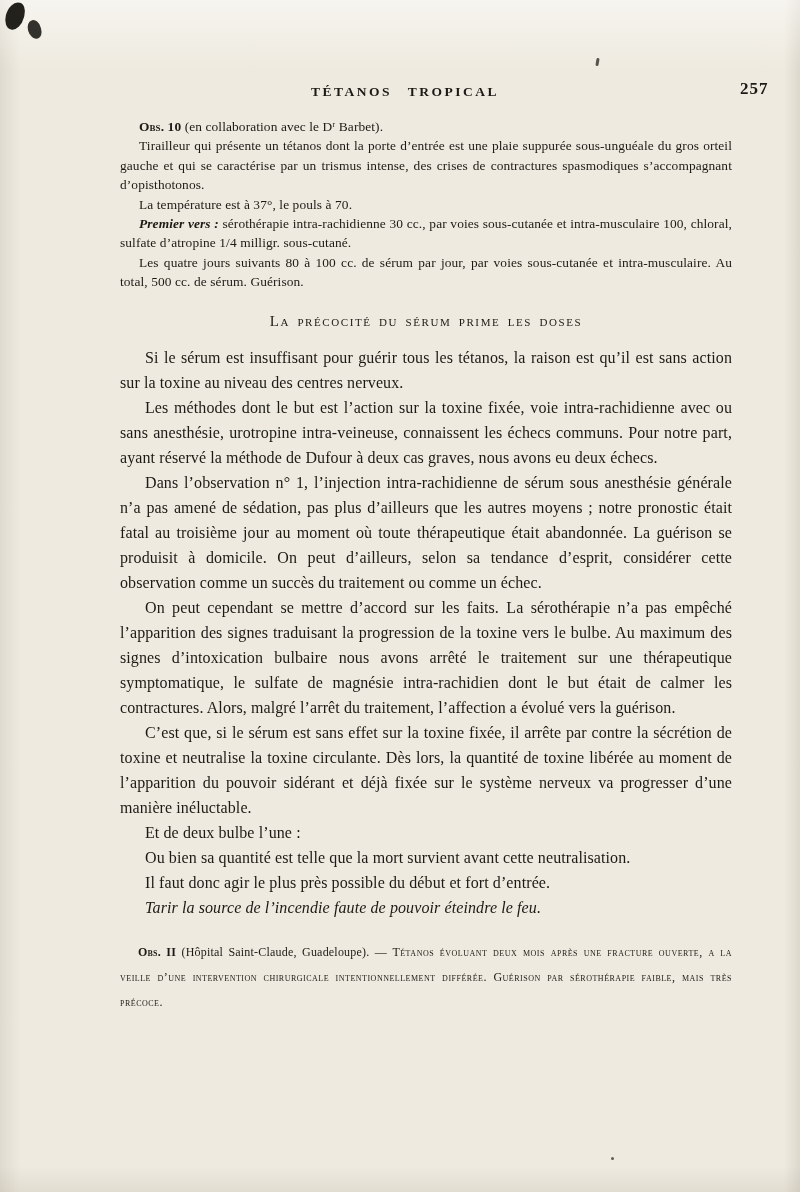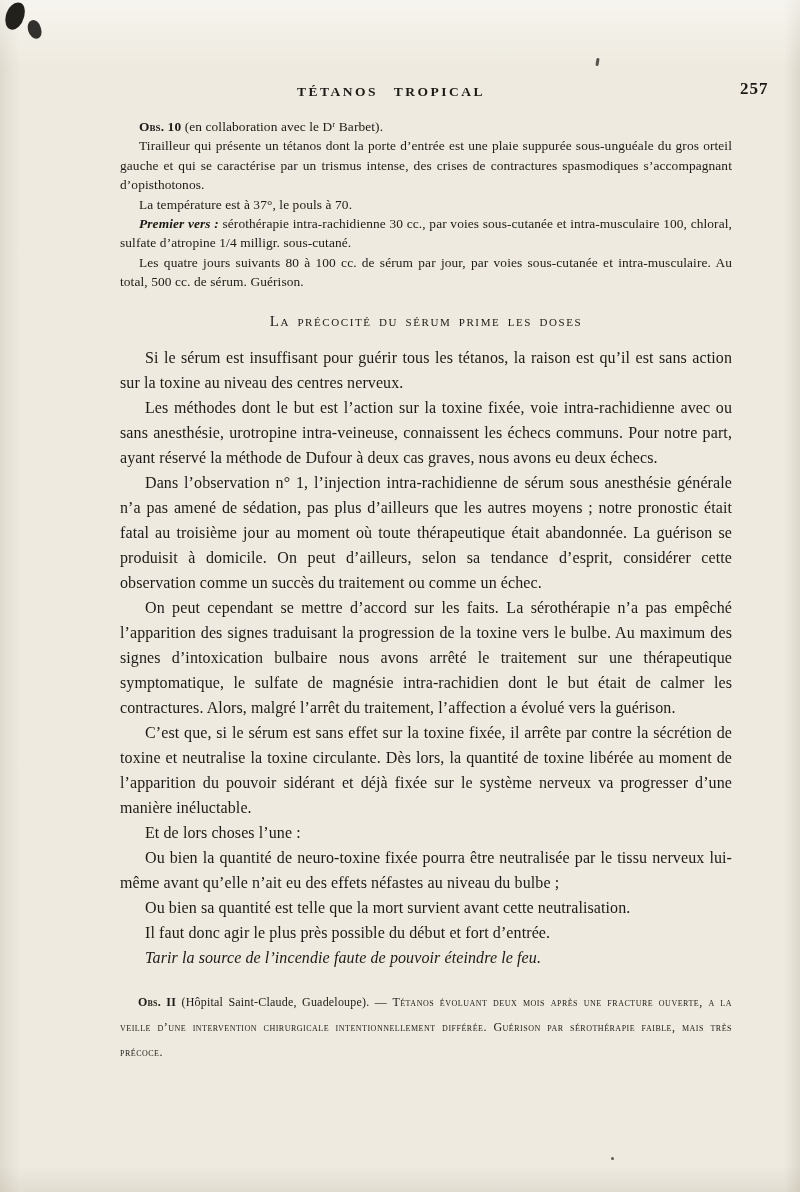--- a/index.html
+++ b/index.html
@@ -15,21 +15,21 @@
     font-family: "Liberation Serif", "DejaVu Serif", serif;
     background:
       linear-gradient(180deg, rgba(255,255,255,0.50) 0px, rgba(255,255,255,0) 70px),
       linear-gradient(90deg,  rgba(115,105,85,0.12) 0px, rgba(115,105,85,0) 20px),
       linear-gradient(270deg, rgba(115,105,85,0.14) 0px, rgba(115,105,85,0) 16px),
       linear-gradient(0deg,   rgba(115,105,85,0.10) 0px, rgba(115,105,85,0) 26px),
       #eeeadf;
   }
 
   .running-head {
-    position: absolute; top: 84px; left: 85px; width: 612px;
+    position: absolute; top: 84px; left: 99px; width: 612px;
     text-align: center;
     font-size: 13.5px; font-weight: bold;
     letter-spacing: 2.5px; word-spacing: 10px;
   }
   .page-number {
     position: absolute; top: 79px; left: 740px;
     font-size: 17px; font-weight: bold; letter-spacing: 1px;
   }
 
   .content { position: absolute; top: 117px; left: 99px; width: 612px; margin-left: 21px; }
@@ -92,22 +92,21 @@
     <p class="small ind-sm">Les quatre jours suivants 80 à 100 cc. de sérum par jour, par voies sous-cutanée et intra-musculaire. Au total, 500 cc. de sérum. Guérison.</p>
 
     <p class="section-heading">La précocité du sérum prime les doses</p>
 
     <div class="main-block">
       <p class="main">Si le sérum est insuffisant pour guérir tous les tétanos, la raison est qu’il est sans action sur la toxine au niveau des centres nerveux.</p>
       <p class="main">Les méthodes dont le but est l’action sur la toxine fixée, voie intra-rachidienne avec ou sans anesthésie, urotropine intra-veineuse, connaissent les échecs communs. Pour notre part, ayant réservé la méthode de Dufour à deux cas graves, nous avons eu deux échecs.</p>
       <p class="main">Dans l’observation n° 1, l’injection intra-rachidienne de sérum sous anesthésie générale n’a pas amené de sédation, pas plus d’ailleurs que les autres moyens ; notre pronostic était fatal au troisième jour au moment où toute thérapeutique était abandonnée. La guérison se produisit à domicile. On peut d’ailleurs, selon sa tendance d’esprit, considérer cette observation comme un succès du traitement ou comme un échec.</p>
       <p class="main">On peut cependant se mettre d’accord sur les faits. La sérothérapie n’a pas empêché l’apparition des signes traduisant la progression de la toxine vers le bulbe. Au maximum des signes d’intoxication bulbaire nous avons arrêté le traitement sur une thérapeutique symptomatique, le sulfate de magnésie intra-rachidien dont le but était de calmer les contractures. Alors, malgré l’arrêt du traitement, l’affection a évolué vers la guérison.</p>
       <p class="main">C’est que, si le sérum est sans effet sur la toxine fixée, il arrête par contre la sécrétion de toxine et neutralise la toxine circulante. Dès lors, la quantité de toxine libérée au moment de l’apparition du pouvoir sidérant et déjà fixée sur le système nerveux va progresser d’une manière inéluctable.</p>
-      <p class="main">Et de lors choses l’une :</p>
-      <p class="main">Ou bien la quantité de neuro-toxine fixée pourra être neutralisée par le tissu nerveux lui-même avant qu’elle n’ait eu des effets néfastes au niveau du bulbe ;</p>
+      <p class="main">Et de deux bulbe l’une :</p>
       <p class="main">Ou bien sa quantité est telle que la mort survient avant cette neutralisation.</p>
       <p class="main">Il faut donc agir le plus près possible du début et fort d’entrée.</p>
       <p class="main it">Tarir la source de l’incendie faute de pouvoir éteindre le feu.</p>
     </div>
 
     <p class="obs11"><span class="sc bold">Obs. II</span><span> (Hôpital Saint-Claude, Guadeloupe). — </span><span class="caps">Tétanos évoluant deux mois après une fracture ouverte, a la veille d’une intervention chirurgicale intentionnellement différée. Guérison par sérothérapie faible, mais très précoce.</span></p>
 
 
   </div>
 </div>

